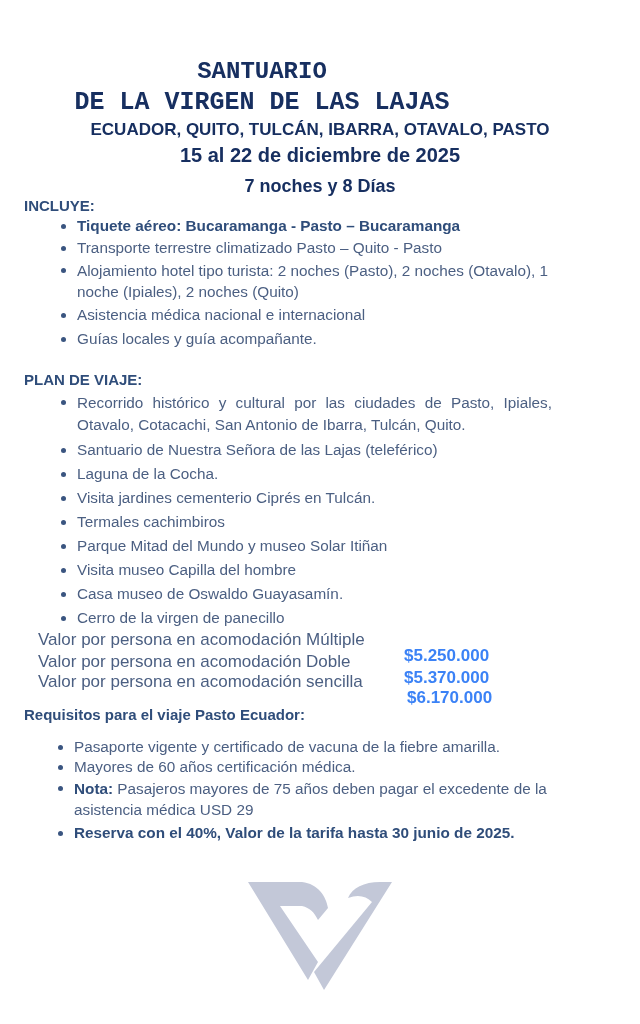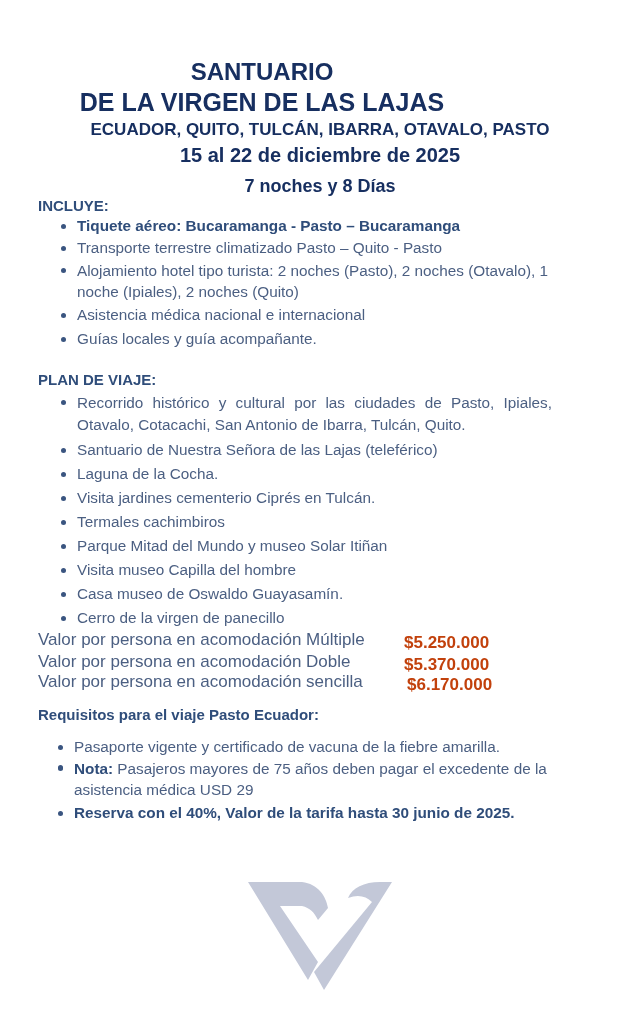--- a/index.html
+++ b/index.html
@@ -1,30 +1,30 @@
 <!DOCTYPE html>
 <html><head>
   <meta charset="utf-8">
   <style>
     html, body { margin: 0; padding: 0; }
     body {
       width: 640px; height: 1024px; background: #ffffff; overflow: hidden;
       font-family: "Liberation Sans", sans-serif; color: #4b5f82;
       position: relative;
     }
-    .h1 { position: absolute; left: 0; width: 524px; text-align: center; font-size: 24px; font-weight: bold; color: #172f60; }
+    .h1 { position: absolute; left: 0; width: 524px; text-align: center; font-size: 24px; font-weight: bold; color: #172f60; font-family: Liberation Mono, monospace; }
     .h-sub { position: absolute; left: 0; width: 640px; text-align: center; font-weight: bold; color: #172f60; }
-    .sec-title { position: absolute; left: 38px; font-size: 15px; font-weight: bold; color: #2f4d7a; }
+    .sec-title { position: absolute; left: 24px; font-size: 15px; font-weight: bold; color: #2f4d7a; }
     ul.list { position: absolute; left: 0; margin: 0; padding: 0; list-style: none; width: 588px; }
     ul.list li { position: relative; padding-left: 77px; padding-right: 36px; font-size: 15.3px; line-height: 20px; color: #4b5f82; }
     ul.list li .dot { position: absolute; left: 61px; top: 8px; width: 5px; height: 5px; border-radius: 50%; background: #3a5580; }
     ul.list li.bold { font-weight: bold; color: #2f4d7a; }
     ul.list li b { color: #2f4d7a; }
     .price-row { position: absolute; left: 38px; font-size: 17px; color: #4b5f82; width: 560px; height: 18px; }
-    .price-row .amt { position: absolute; font-weight: bold; color: #c2410c; top: 3px; }
+    .price-row .amt { position: absolute; font-weight: bold; color: #3b82f6; top: 16px; }
     .logo { position: absolute; left: 240px; top: 870px; width: 160px; height: 130px; }
   </style>
 </head>
 <body>
 
 <div class="h1" style="top:58px;">SANTUARIO</div>
 <div class="h1" style="top:88px; font-size:25px;">DE LA VIRGEN DE LAS LAJAS</div>
 <div class="h-sub" style="top:120px; font-size:17px;">ECUADOR, QUITO, TULCÁN, IBARRA, OTAVALO, PASTO</div>
 <div class="h-sub" style="top:144px; font-size:20px;">15 al 22 de diciembre de 2025</div>
 <div class="h-sub" style="top:176px; font-size:18px;">7 noches y 8 Días</div>
@@ -60,21 +60,21 @@
   <span class="amt" style="left:366px;">$5.370.000</span>
 </div>
 <div class="price-row" style="top:672px;">
   <span>Valor por persona en acomodación sencilla</span>
   <span class="amt" style="left:369px;">$6.170.000</span>
 </div>
 
 <div class="sec-title" style="top:706px;">Requisitos para el viaje Pasto Ecuador:</div>
 <ul class="list" style="top:737px;">
   <li style="padding-left:74px;"><span class="dot" style="left:58px;"></span><span>Pasaporte vigente y certificado de vacuna de la fiebre amarilla.</span></li>
-  <li style="padding-left:74px; margin-bottom:1px;"><span class="dot" style="left:58px;"></span></li>
+  <li style="padding-left:74px; margin-bottom:1px;"><span class="dot" style="left:58px;"></span><span>Mayores de 60 años certificación médica.</span></li>
   <li style="padding-left:74px; line-height:21px; margin-bottom:3px;"><span class="dot" style="left:58px;"></span><b>Nota:</b><span> Pasajeros mayores de 75 años deben pagar el excedente de la asistencia médica USD 29</span></li>
   <li class="bold" style="padding-left:74px;"><span class="dot" style="left:58px;"></span><span>Reserva con el 40%, Valor de la tarifa hasta 30 junio de 2025.</span></li>
 </ul>
 
 <svg class="logo" viewBox="0 0 160 130">
   <path d="M8 12 L62 12 C78 14 86 26 88 38 L78 50 C74 42 70 38 62 36 L40 36 L78 92 L68 110 Z" fill="#c3c8d8"></path>
   <path d="M152 12 L84 120 L74 102 L132 32 C126 26 118 24 108 28 C112 18 124 12 140 12 Z" fill="#c3c8d8"></path>
 </svg>
 
 </body></html>

